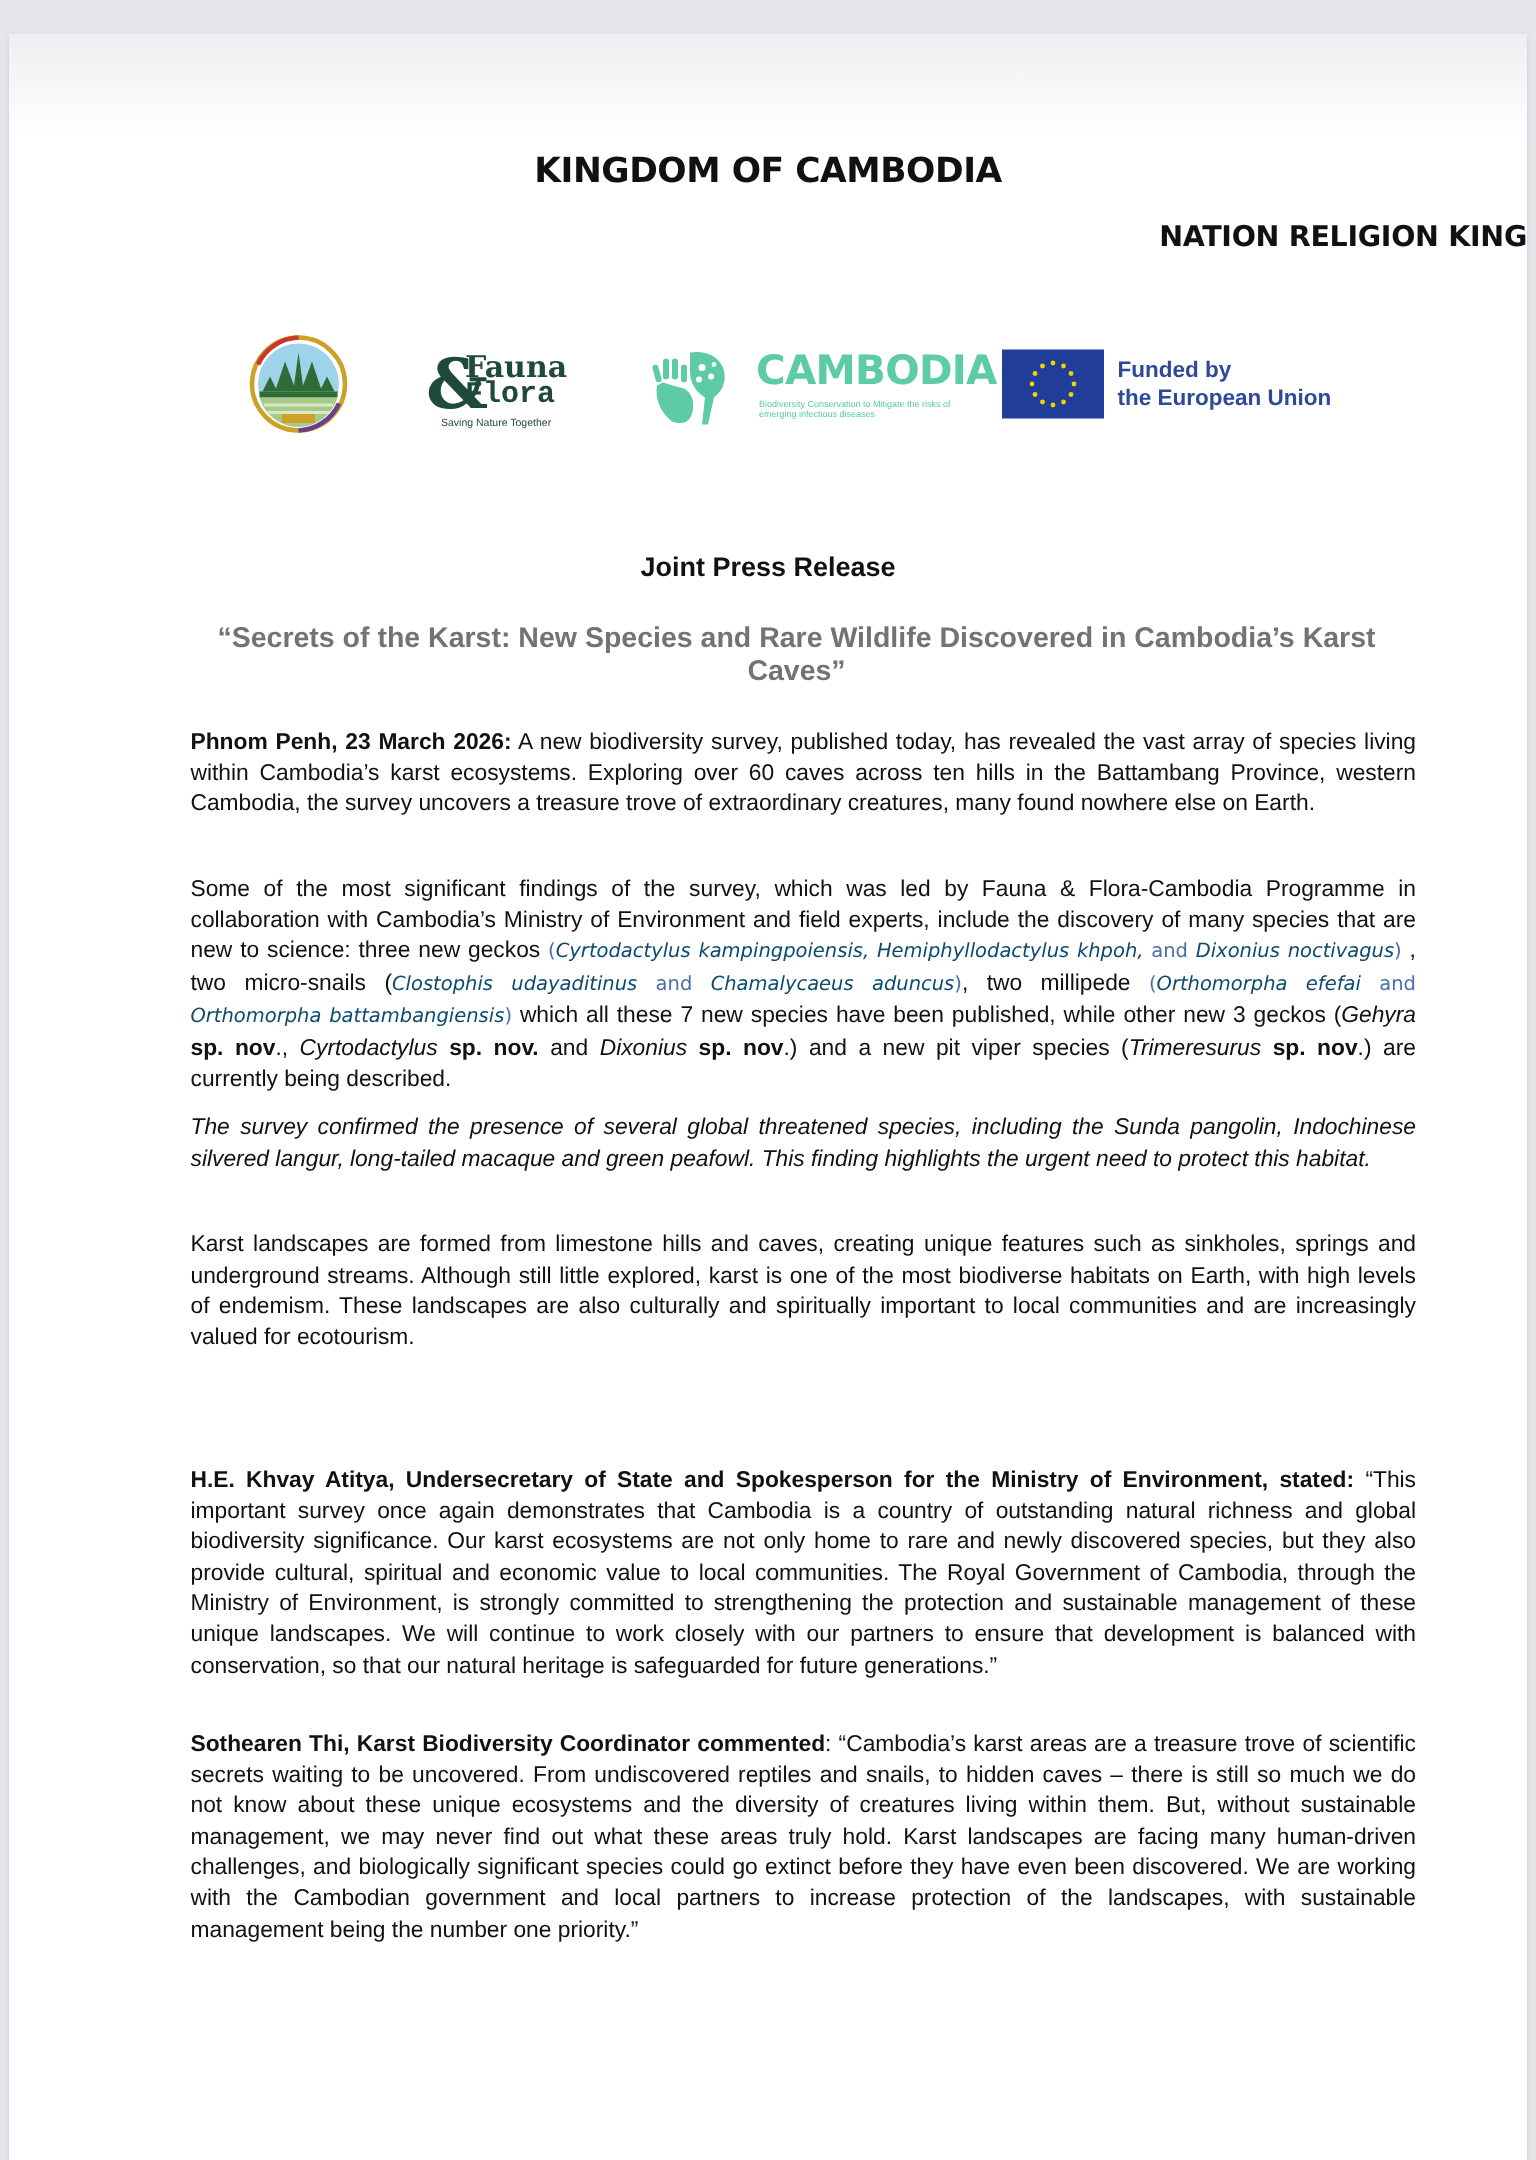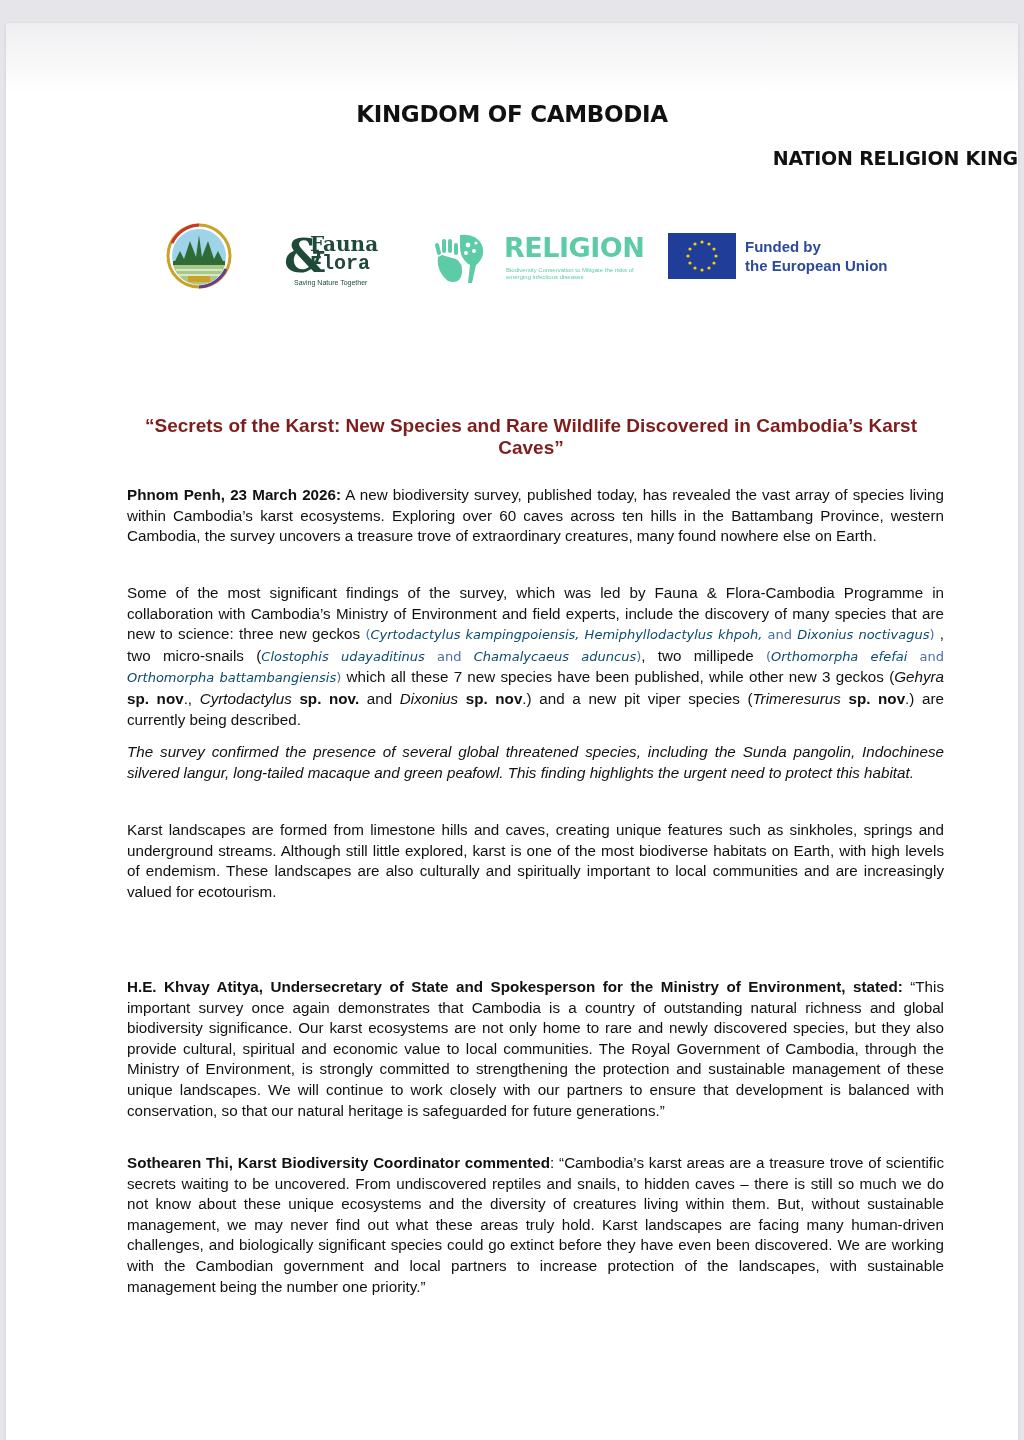--- a/index.html
+++ b/index.html
@@ -47,21 +47,21 @@
   .eu { left: 662px; top: 14px; width: 240px; height: 50px; }
   .eu-flag { position: absolute; left: 0; top: 0; width: 68px; height: 46px; background: #1f3d99; }
   .eu-text { position: absolute; left: 77px; top: 4px; font-family: "Liberation Sans", sans-serif; font-weight: bold; font-size: 15px; color: #2d4a9a; line-height: 19px; }
 
   .title-small {
     position: absolute; left: 0; width: 1012px; top: 345px; text-align: center;
     font-weight: bold; font-size: 18px; color: #111;
   }
   .title-main {
     position: absolute; left: 130px; width: 790px; top: 392px; text-align: center;
-    font-weight: bold; font-size: 19px; line-height: 22px; color: #7f1d1d;
+    font-weight: bold; font-size: 19px; line-height: 22px; color: #737373;
   }
   .body {
     position: absolute; left: 121px; width: 817px;
     font-size: 15.2px; line-height: 20.6px; color: #111; text-align: justify;
   }
   .body p { margin: 0; }
   .p1 { top: 462px; }
   .p2 { top: 560px; }
   .p3 { top: 719px; font-style: italic; }
   .p4 { top: 797px; }
@@ -111,21 +111,21 @@
         <rect x="4" y="12" width="4" height="12" rx="2" fill="#5ccba6" transform="rotate(-15 6 18)"></rect>
         <rect x="10" y="8" width="4" height="14" rx="2" fill="#5ccba6"></rect>
         <rect x="16" y="8" width="4" height="14" rx="2" fill="#5ccba6"></rect>
         <rect x="22" y="12" width="4" height="12" rx="2" fill="#5ccba6"></rect>
         <path d="M28 4 Q44 2 50 14 Q54 26 44 34 L40 52 L36 52 L38 34 Q28 28 28 16 Z" fill="#5ccba6"></path>
         <circle cx="36" cy="14" r="2.4" fill="#fff"></circle>
         <circle cx="42" cy="20" r="2" fill="#fff"></circle>
         <circle cx="34" cy="22" r="2" fill="#fff"></circle>
         <circle cx="44" cy="12" r="1.6" fill="#fff"></circle>
       </svg>
-      <span class="bc-name">RELIGION</span>
+      <span class="bc-name">CAMBODIA</span>
       <span class="bc-sub">Biodiversity Conservation to Mitigate the risks of emerging infectious diseases</span>
     </div>
 
     <div class="logo eu">
       <div class="eu-flag">
         <svg width="68" height="46" viewBox="0 0 68 46">
           <g fill="#f5d300">
             <circle cx="34" cy="9" r="1.6"></circle>
             <circle cx="41" cy="11" r="1.6"></circle>
             <circle cx="46" cy="16" r="1.6"></circle>
@@ -141,20 +141,21 @@
           </g>
         </svg>
       </div>
       <div class="eu-text">
         <div>Funded by</div>
         <div>the European Union</div>
       </div>
     </div>
   </div>
 
+  <div class="title-small">Joint Press Release</div>
   <div class="title-main">“Secrets of the Karst: New Species and Rare Wildlife Discovered in Cambodia’s Karst Caves”</div>
 
   <div class="body p1">
     <p><b>Phnom Penh, 23 March 2026:</b><span> A new biodiversity survey, published today, has revealed the vast array of species living within Cambodia’s karst ecosystems. Exploring over 60 caves across ten hills in the Battambang Province, western Cambodia, the survey uncovers a treasure trove of extraordinary creatures, many found nowhere else on Earth.</span></p>
   </div>
 
   <div class="body p2">
     <p><span>Some of the most significant findings of the survey, which was led by Fauna &amp; Flora-Cambodia Programme in collaboration with Cambodia’s Ministry of Environment and field experts, include the discovery of many species that are new to science: three new geckos </span><span class="spn">(</span><span class="sp">Cyrtodactylus kampingpoiensis, Hemiphyllodactylus khpoh,</span><span class="spn"> and </span><span class="sp">Dixonius noctivagus</span><span class="spn">)</span><span> , two micro-snails </span><span>(</span><span class="sp">Clostophis udayaditinus</span><span class="spn"> and </span><span class="sp">Chamalycaeus aduncus</span><span class="spn">)</span><span>, two millipede </span><span class="spn">(</span><span class="sp">Orthomorpha efefai</span><span class="spn"> and </span><span class="sp">Orthomorpha battambangiensis</span><span class="spn">)</span><span> which all these 7 new species have been published, while other new 3 geckos (</span><i>Gehyra</i><b> sp. nov</b><span>., </span><i>Cyrtodactylus</i><b> sp. nov.</b><span> and </span><i>Dixonius</i><b> sp. nov</b><span>.) and a new pit viper species (</span><i>Trimeresurus</i><b> sp. nov</b><span>.) are currently being described.</span></p>
   </div>
 

